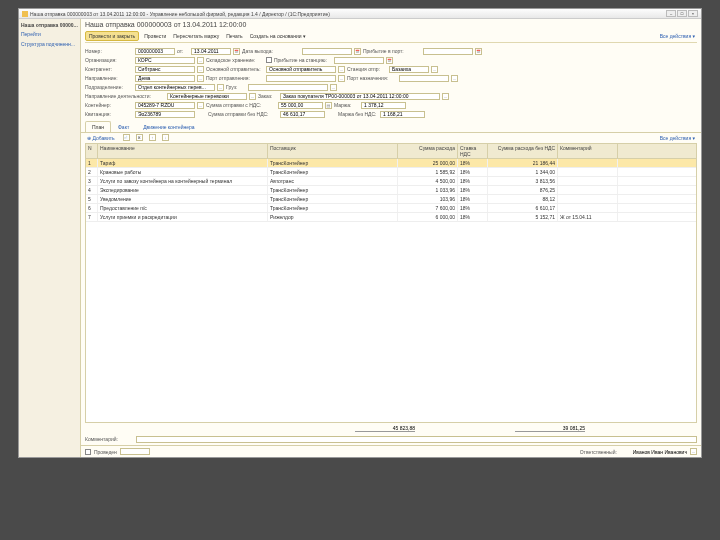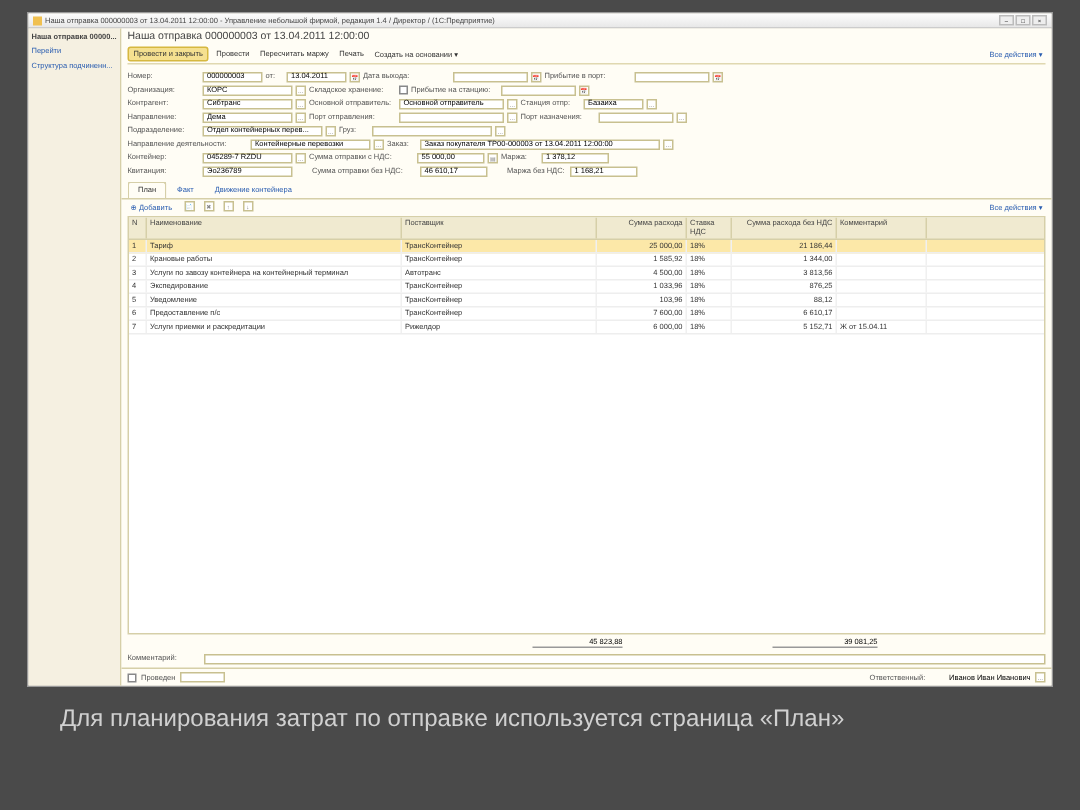--- a/index.html
+++ b/index.html
@@ -281,14 +281,13 @@
           <div class="inp" style="width:30px"></div>
           <div style="flex:1"></div>
           <div class="lbl2" style="width:50px">Ответственный:</div>
           <div style="font-size:5px">Иванов Иван Иванович</div>
           <div class="iconbtn">…</div>
         </div>
       </div>
     </div>
   </div>
 
-  <div class="caption">Для планирования затрат по отправке используется страница «План»</div>
 </div>
 
 </body></html>

